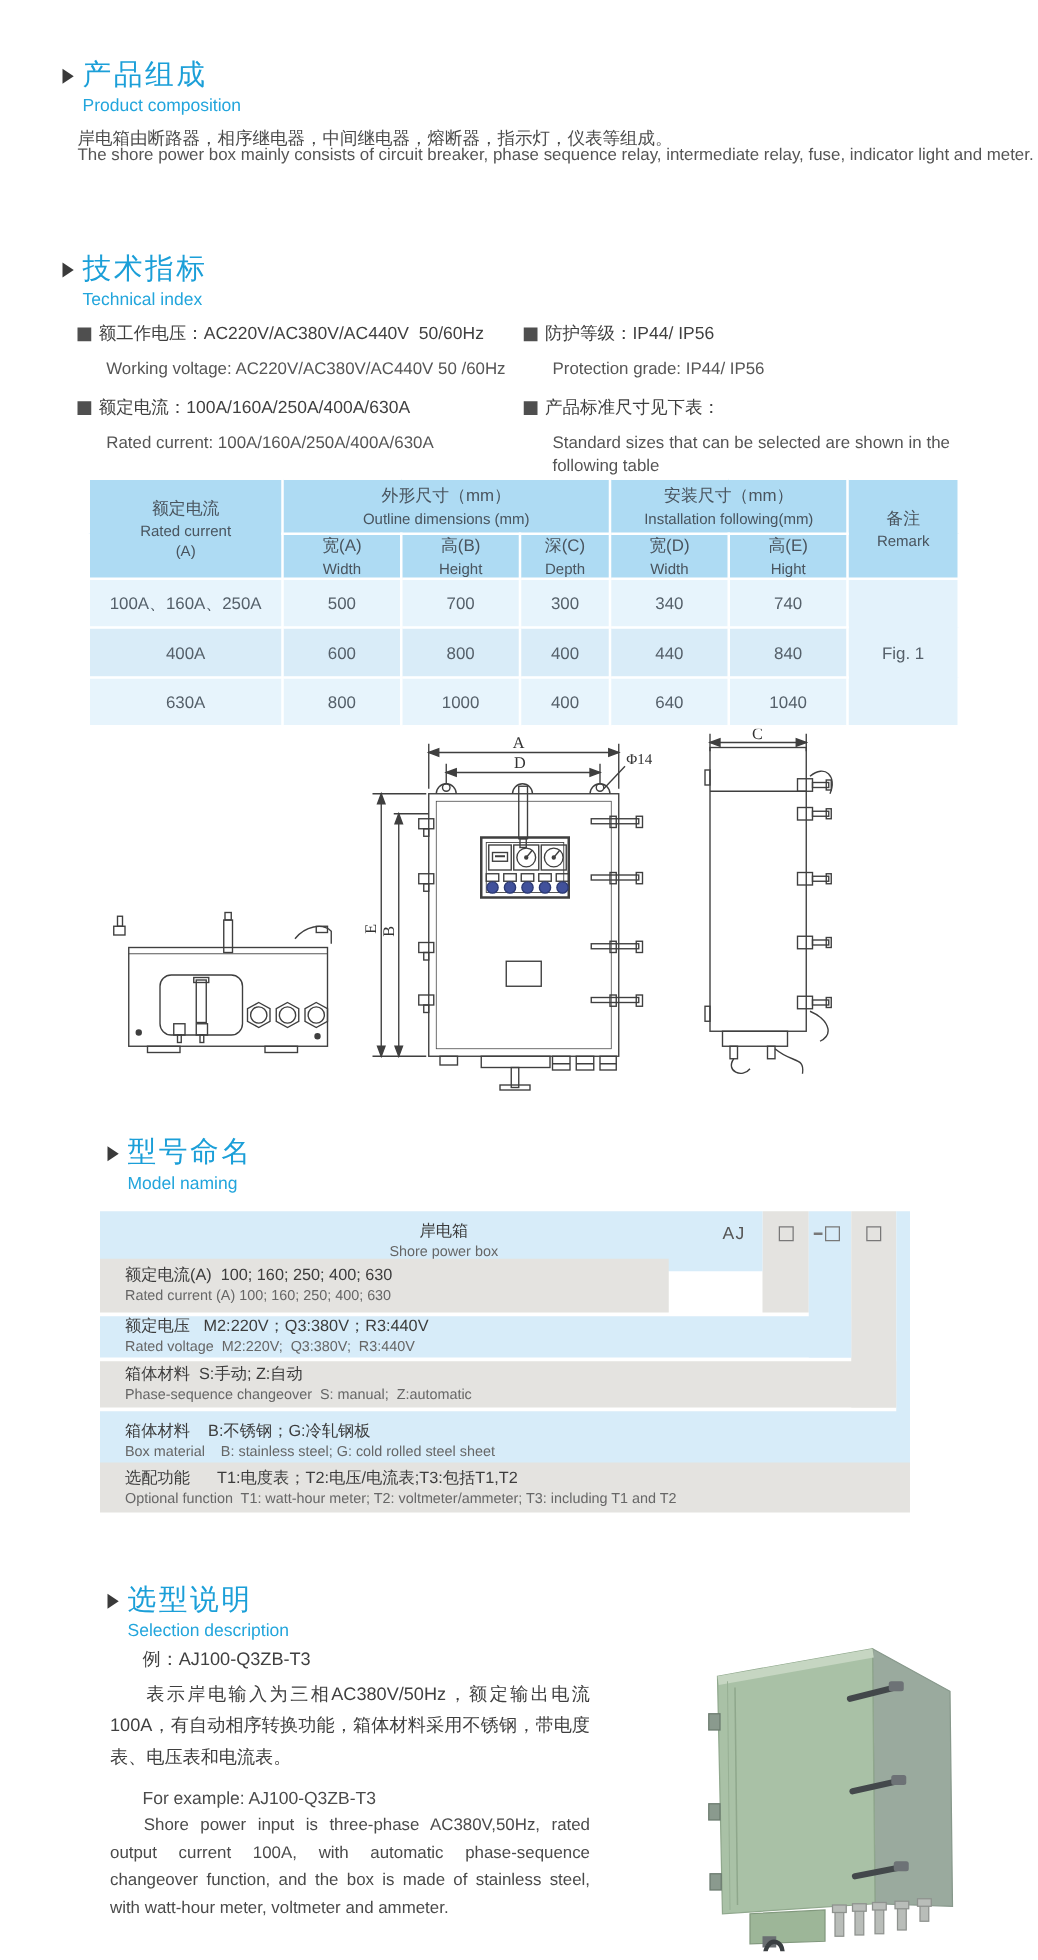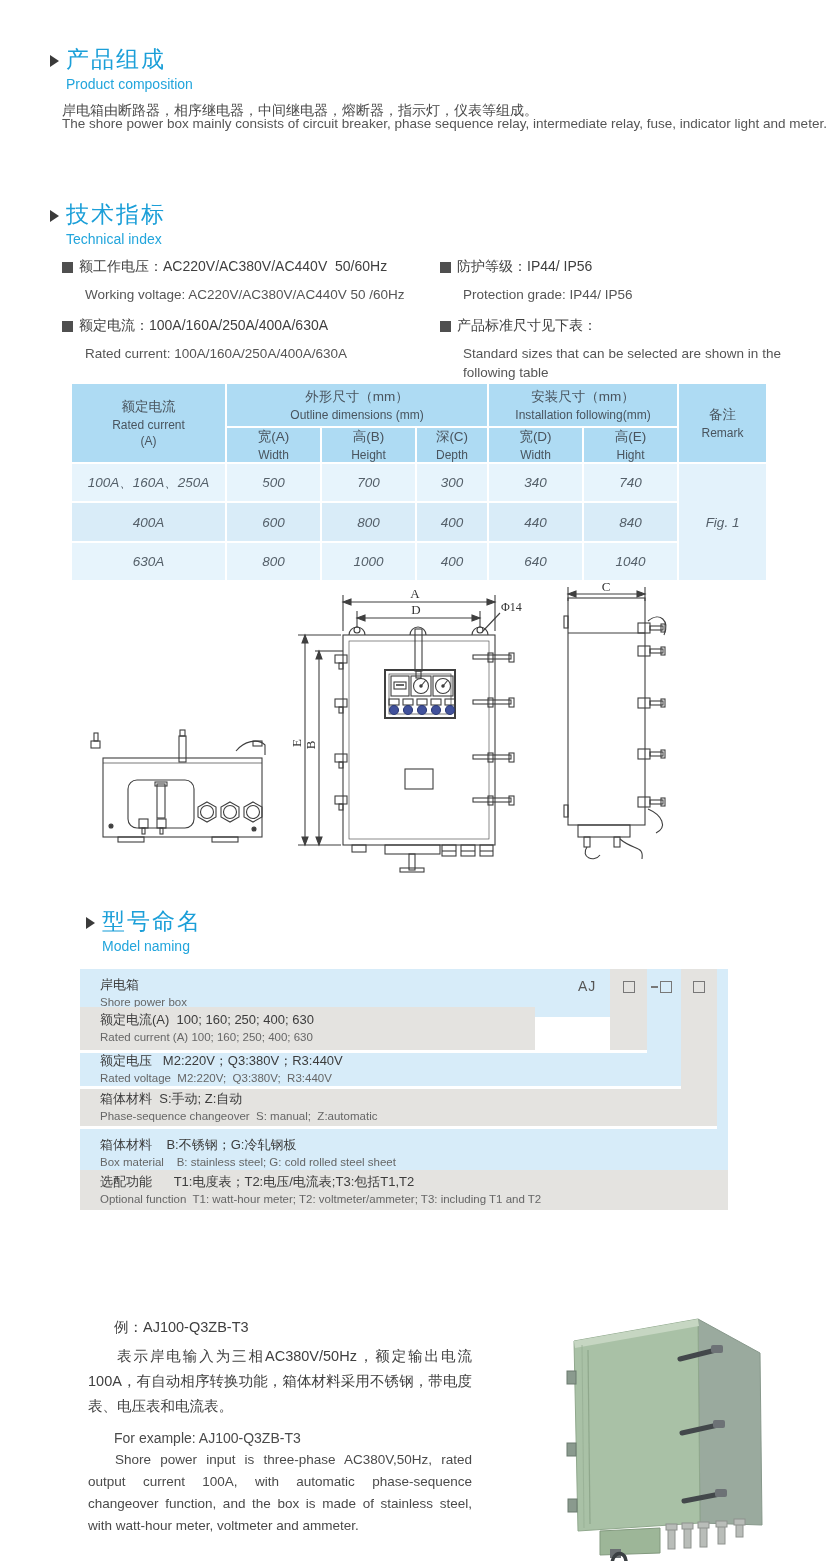--- a/index.html
+++ b/index.html
@@ -23,21 +23,21 @@
   
   .size-table{position:absolute;left:70px;top:382px;border-collapse:collapse;table-layout:fixed;width:696px;}
   .size-table td,.size-table th{border:2px solid #fff;text-align:center;vertical-align:middle;
         font-weight:normal;padding:0;}
   .hd{background:#aedbf3;color:#49545e;}
   .hd .l1{font-size:13.5px;}
   .hd .l2{font-size:12px;margin-top:2px;}
   .rlight{background:#e7f4fc;}
   .rmid{background:#d9ecf8;}
   .rremark{background:#e3f2fb;}
-  .cell{font-size:13.5px;color:#55606a;font-style:italic;}
+  .cell{font-size:13.5px;color:#55606a;}
   
   .drawing{position:absolute;left:60px;top:583px;}
   
   .ntable{position:absolute;left:80px;top:969px;width:648px;height:241px;}
   .nrow{position:absolute;left:0;display:flex;flex-direction:column;justify-content:center;
         padding-left:20px;box-sizing:border-box;}
   .nband{position:absolute;top:0;}
   .nzh{font-size:13px;color:#3c3c3c;white-space:pre-wrap;line-height:16px;}
   .nen{font-size:11.5px;color:#666;white-space:pre-wrap;line-height:15px;margin-top:2px;}
   .blue{background:#d7ecf9;}
@@ -83,21 +83,21 @@
       <span>额工作电压：AC220V/AC380V/AC440V  50/60Hz</span>
     </div>
     <div class="spec-en">Working voltage: AC220V/AC380V/AC440V 50 /60Hz</div>
     <div class="spec-zh">
       <span class="sq"></span>
       <span>额定电流：100A/160A/250A/400A/630A</span>
     </div>
     <div class="spec-en">Rated current: 100A/160A/250A/400A/630A</div>
   </div>
 
-  <div class="spec-col" style="left:440px;width:342px;">
+  <div class="spec-col" style="left:419px;width:342px;">
     <div class="spec-zh">
       <span class="sq"></span>
       <span>防护等级：IP44/ IP56</span>
     </div>
     <div class="spec-en">Protection grade: IP44/ IP56</div>
     <div class="spec-zh">
       <span class="sq"></span>
       <span>产品标准尺寸见下表：</span>
     </div>
     <div class="spec-en just" style="width:318px;">Standard sizes that can be selected are shown in the following table</div>
@@ -372,21 +372,21 @@
     </span>
   </div>
 
   <div class="ntable">
 
     <div class="nband gray" style="left:530px;width:37px;height:81px;"></div>
     <div class="nband blue" style="left:567px;width:34px;height:117px;"></div>
     <div class="nband gray" style="left:601px;width:36px;height:157px;"></div>
     <div class="nband blue" style="left:637px;width:11px;height:198px;"></div>
 
-    <div class="nrow blue" style="top:0;height:48px;width:530px;">
+    <div class="nrow blue" style="top:0;height:48px;width:530px;text-align:center;">
       <div class="nzh">岸电箱</div>
       <div class="nen">Shore power box</div>
     </div>
     <div class="nrow gray" style="top:38px;height:43px;width:455px;">
       <div class="nzh">额定电流(A)  100; 160; 250; 400; 630</div>
       <div class="nen">Rated current (A) 100; 160; 250; 400; 630</div>
     </div>
     <div class="nrow blue" style="top:84px;height:33px;width:601px;">
       <div class="nzh">额定电压   M2:220V；Q3:380V；R3:440V</div>
       <div class="nen">Rated voltage  M2:220V;  Q3:380V;  R3:440V</div>
@@ -404,20 +404,27 @@
       <div class="nen">Optional function  T1: watt-hour meter; T2: voltmeter/ammeter; T3: including T1 and T2</div>
     </div>
 
     <span class="code-aj">AJ</span>
     <span class="code-box" style="left:543px;top:12px;"></span>
     <span class="code-dash" style="left:571px;top:17px;"></span>
     <span class="code-box" style="left:580px;top:12px;"></span>
     <span class="code-box" style="left:613px;top:12px;"></span>
   </div>
 
+  <div class="sec-head" style="left:86px;top:1266px;">
+    <span class="tri"></span>
+    <span>
+      <div class="title-zh">选型说明</div>
+      <div class="title-en">Selection description</div>
+    </span>
+  </div>
 
   <div class="sel-block">
     <div class="ex-zh">例：AJ100-Q3ZB-T3</div>
     <div class="para-zh">表示岸电输入为三相AC380V/50Hz，额定输出电流100A，有自动相序转换功能，箱体材料采用不锈钢，带电度表、电压表和电流表。</div>
     <div class="ex-en">For example: AJ100-Q3ZB-T3</div>
     <div class="para-en">Shore power input is three-phase AC380V,50Hz, rated output current 100A, with automatic phase-sequence changeover function, and the box is made of stainless steel, with watt-hour meter, voltmeter and ammeter.</div>
   </div>
 
   <svg class="photo" width="256" height="266" viewBox="0 0 256 266">
 

